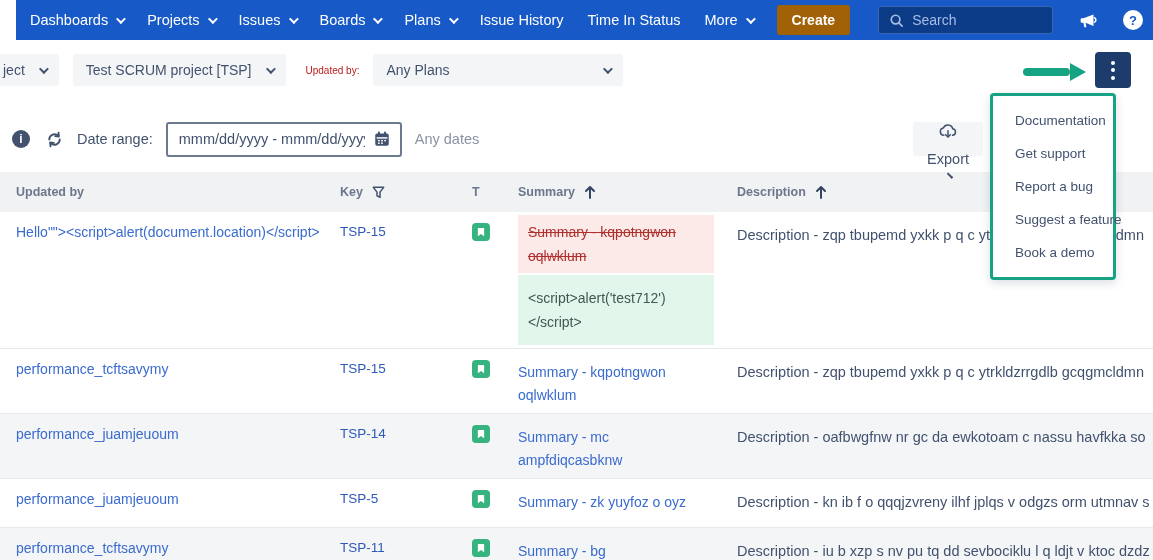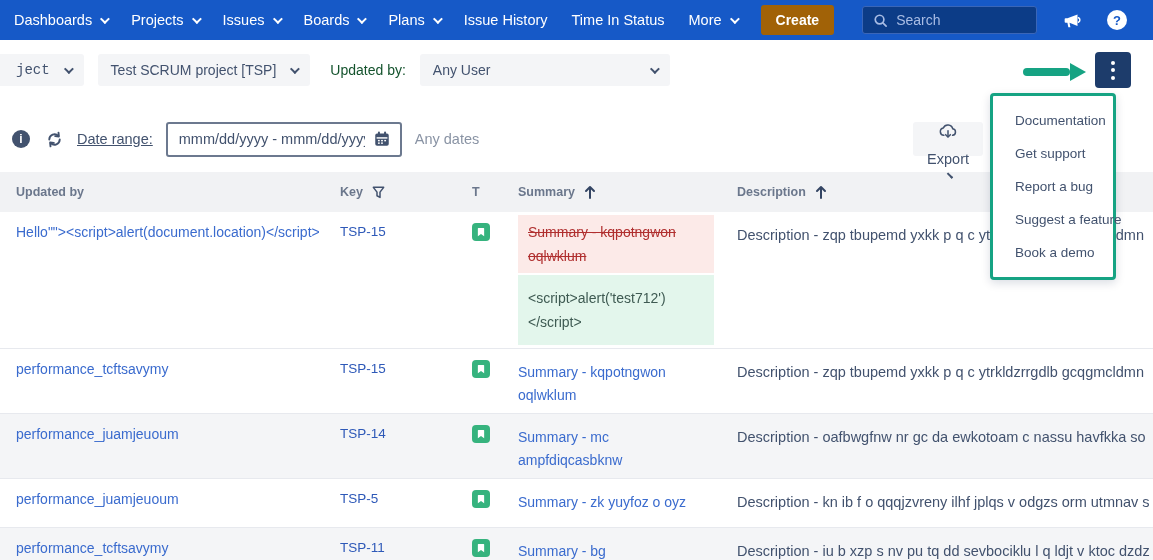--- a/index.html
+++ b/index.html
@@ -2,59 +2,59 @@
 <html><head>
 <meta charset="utf-8">
 <style>
   * { margin:0; padding:0; box-sizing:border-box; }
   body { width:1153px; height:560px; overflow:hidden; background:#fff;
          font-family:"Liberation Sans", sans-serif; }
   .page { position:relative; width:1153px; height:560px; overflow:hidden; background:#fff; }
 
   
   .navbar { display:flex; align-items:center; height:40px; background:#1659c7;
-            color:#fff; padding:0 14px; gap:24px; font-size:14.5px; white-space:nowrap; }
+            color:#fff; padding:0 14px; gap:24px; font-size:14.5px; white-space:nowrap;margin-left:16px; }
   .nav-item { display:flex; align-items:center; gap:8px; cursor:pointer; }
   .chev { width:7px; height:7px; border-right:2px solid #fff; border-bottom:2px solid #fff;
           transform:rotate(45deg) translateY(-2px); display:inline-block; }
   .create-btn { background:#a16207; color:#fff; font-weight:bold; font-size:14px;
                 padding:7px 15px; border:none; border-radius:3px; cursor:pointer; }
   .search-wrap { display:flex; align-items:center; gap:8px; background:#0c3c87;
                  border:1px solid #3a66b8; border-radius:3px; height:28px;
                  padding:0 10px; width:176px; margin-left:4px; }
   .search-wrap input { background:transparent; border:none; outline:none; color:#0ea5e9;
                        font-size:14px; width:130px; font-family:inherit; }
   .search-wrap input::placeholder { color:#a8bce4; opacity:1; }
   .nav-icons { margin-left:auto; display:flex; align-items:center; gap:22px; }
 
   
   .filterbar { display:flex; align-items:center; height:60px; padding:0 22px 0 0; gap:14px; background:#fff; }
   .chip { display:inline-flex; align-items:center; gap:14px; background:#f4f5f7; height:32px;
           padding:0 13px; border-radius:3px; font-size:14px; color:#42526e; cursor:pointer; }
   .chip .chev { border-color:#42526e; }
-  .chip-cut { border-radius:0 3px 3px 0; padding-left:16px;font-family:Liberation Mono, monospace; }
+  .chip-cut { border-radius:0 3px 3px 0; padding-left:3px; }
   .chip-wide { width:250px; justify-content:space-between; }
-  .flabel { font-size:14px; color:#14532d; margin-left:6px; }
+  .flabel { font-size:10px; color:#b91c1c; margin-left:6px; }
   .kebab-btn { margin-left:auto; width:36px; height:36px; background:#1d3c6b; border:none;
                border-radius:4px; display:flex; flex-direction:column; align-items:center;
                justify-content:center; gap:3.5px; cursor:pointer; }
   .kebab-btn i { width:4px; height:4px; background:#fff; border-radius:50%; }
 
   
   .annot-arrow { position:absolute; left:1023px; top:63px; display:flex; align-items:center; z-index:20; }
   .annot-arrow .shaft { width:47px; height:8px; background:#16a383; border-radius:4px; }
   .annot-arrow .head { width:0; height:0; border-top:9px solid transparent;
                        border-bottom:9px solid transparent; border-left:16px solid #16a383; }
 
   
   .datebar { display:flex; align-items:center; height:46px; margin-top:16px; padding:0 0 0 12px; gap:13px; }
   .round-info { width:18px; height:18px; border-radius:50%; background:#42526e; color:#fff;
                 font-size:12px; font-weight:bold; display:flex; align-items:center;
                 justify-content:center; }
-  .dlabel { font-size:14.5px; color:#42526e;text-decoration:underline; }
+  .dlabel { font-size:14.5px; color:#42526e; }
   .date-input { display:flex; align-items:center; gap:8px; border:2px solid #6c798f;
                 border-radius:3px; height:35px; padding:0 9px 0 11px; }
   .date-input input { border:none; outline:none; font-size:14.5px; color:#42526e;
                       width:186px; font-family:inherit; }
   .date-input input::placeholder { color:#42526e; opacity:1; }
   .muted { color:#8993a4; font-size:14.5px; }
   .export-btn { margin-left:auto; margin-right:170px; display:flex; align-items:center; gap:9px;
                 background:#f4f5f7; border:none; border-radius:3px; height:34px;
                 padding:0 14px; font-size:14.5px; color:#42526e; cursor:pointer; font-family:inherit;flex-direction:column; }
   .export-btn .chev { border-color:#42526e; }
@@ -163,21 +163,21 @@
     <span class="chip chip-cut">
       <span>ject</span>
         <span class="chev"></span>
     </span>
     <span class="chip">
       <span>Test SCRUM project [TSP]</span>
         <span class="chev"></span>
     </span>
     <span class="flabel">Updated by:</span>
     <span class="chip chip-wide">
-      <span>Any User</span>
+      <span>Any Plans</span>
         <span class="chev"></span>
     </span>
     <button class="kebab-btn">
       <i></i>
         <i></i>
         <i></i>
     </button>
   </div>
 
   <div class="annot-arrow">

